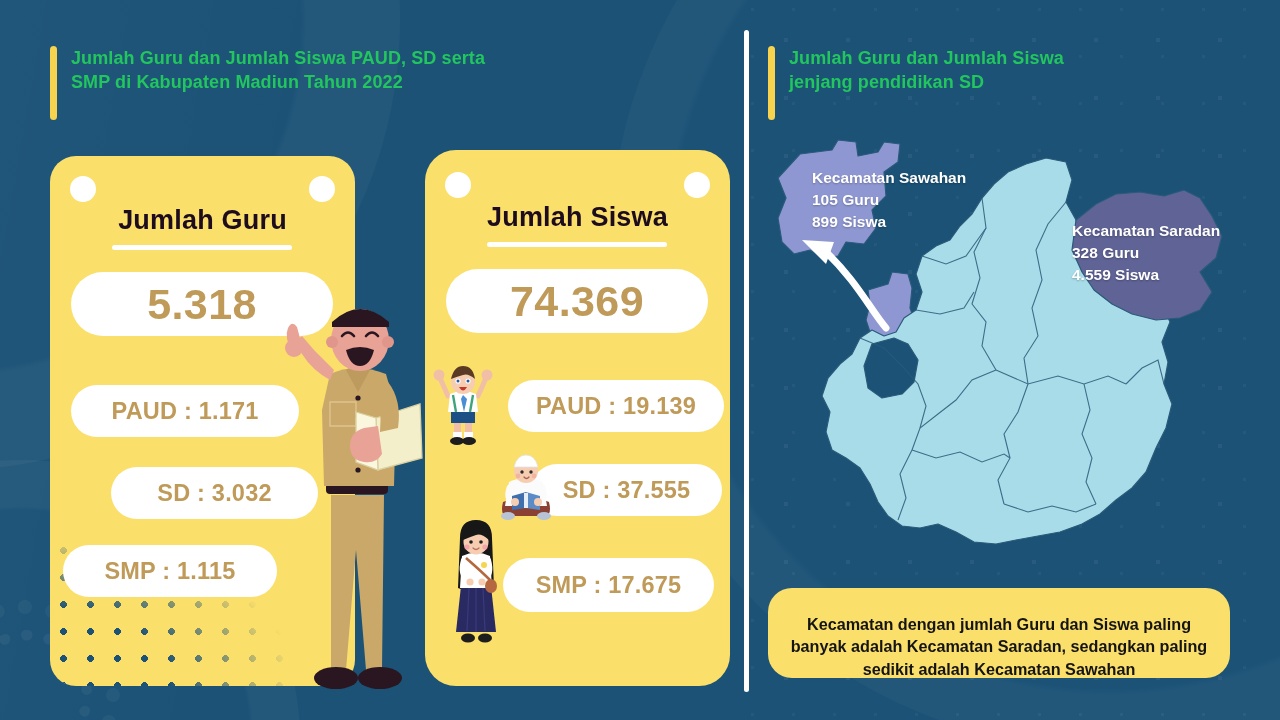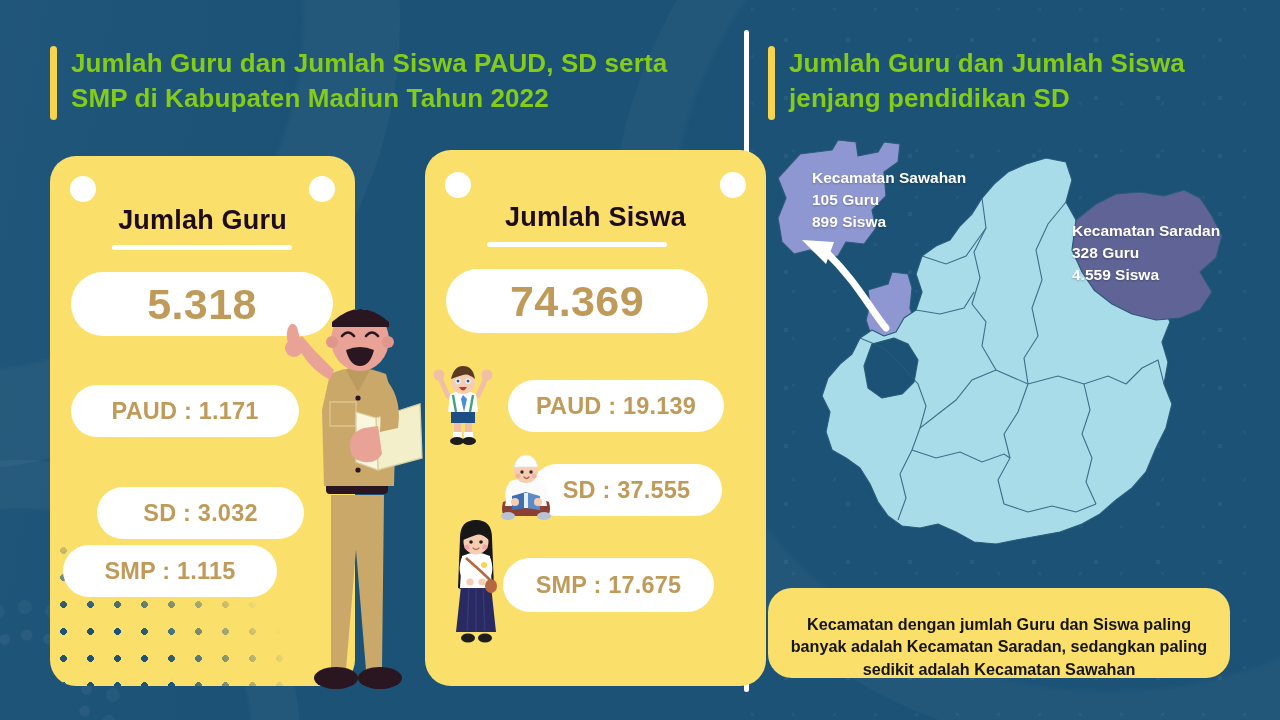--- a/index.html
+++ b/index.html
@@ -75,22 +75,22 @@
     gap: 14px;
     align-items: flex-start;
   }
   .heading .accent-bar {
     width: 7px;
     border-radius: 4px;
     background: #f7d34e;
     flex: none;
   }
   .heading h1 {
-    color: #84cc16;
-    font-size: 26px;
+    color: #22c55e;
+    font-size: 18px;
     font-weight: bold;
     line-height: 1.34;
     letter-spacing: 0.1px;
     white-space: pre-line;
   }
   #heading-left  { left: 50px;  top: 46px; }
   #heading-left .accent-bar { height: 74px; }
   #heading-right { left: 768px; top: 46px; }
   #heading-right .accent-bar { height: 74px; }
 
@@ -148,21 +148,21 @@
     align-items: center;
     justify-content: center;
     color: #bf9a59;
     font-weight: bold;
     white-space: nowrap;
   }
   .pill.big { font-size: 43px; letter-spacing: 0.4px; }
   .pill.sub { font-size: 23.5px; letter-spacing: 0.2px; }
 
   #card-guru  { left: 50px;  top: 156px; width: 305px; height: 530px; }
-  #card-siswa { left: 425px; top: 150px; width: 341px; height: 536px; }
+  #card-siswa { left: 425px; top: 150px; width: 305px; height: 536px; border-radius: 31px; }
 
   
   .illus { position: absolute; pointer-events: none; }
 
   
   #map-panel {
     position: absolute;
     left: 760px; top: 132px;
     width: 510px; height: 440px;
   }
@@ -230,21 +230,21 @@
     <div class="dot-field"></div>
     <div class="pin" style="left:20px; top:20px;"></div>
     <div class="pin" style="right:20px; top:20px;"></div>
 
     <div class="card-title" style="top:49px;">Jumlah Guru</div>
     <div class="card-rule" style="left:62px; top:89px; width:180px;"></div>
 
     <div class="pill big" style="left:21px; top:116px; width:262px; height:64px;">5.318</div>
 
     <div class="pill sub" style="left:21px; top:229px; width:228px; height:52px;">PAUD : 1.171</div>
-    <div class="pill sub" style="left:47px; top:311px; width:207px; height:52px;margin-top:20px;">SD : 3.032</div>
+    <div class="pill sub" style="left:61px; top:311px; width:207px; height:52px;">SD : 3.032</div>
     <div class="pill sub" style="left:13px; top:389px; width:214px; height:52px;">SMP : 1.115</div>
   </div>
 
   <div class="stat-card" id="card-siswa">
     <div class="pin" style="left:20px; top:22px;"></div>
     <div class="pin" style="right:20px; top:22px;"></div>
 
     <div class="card-title" style="top:52px;">Jumlah Siswa</div>
     <div class="card-rule" style="left:62px; top:92px; width:180px;"></div>
 

